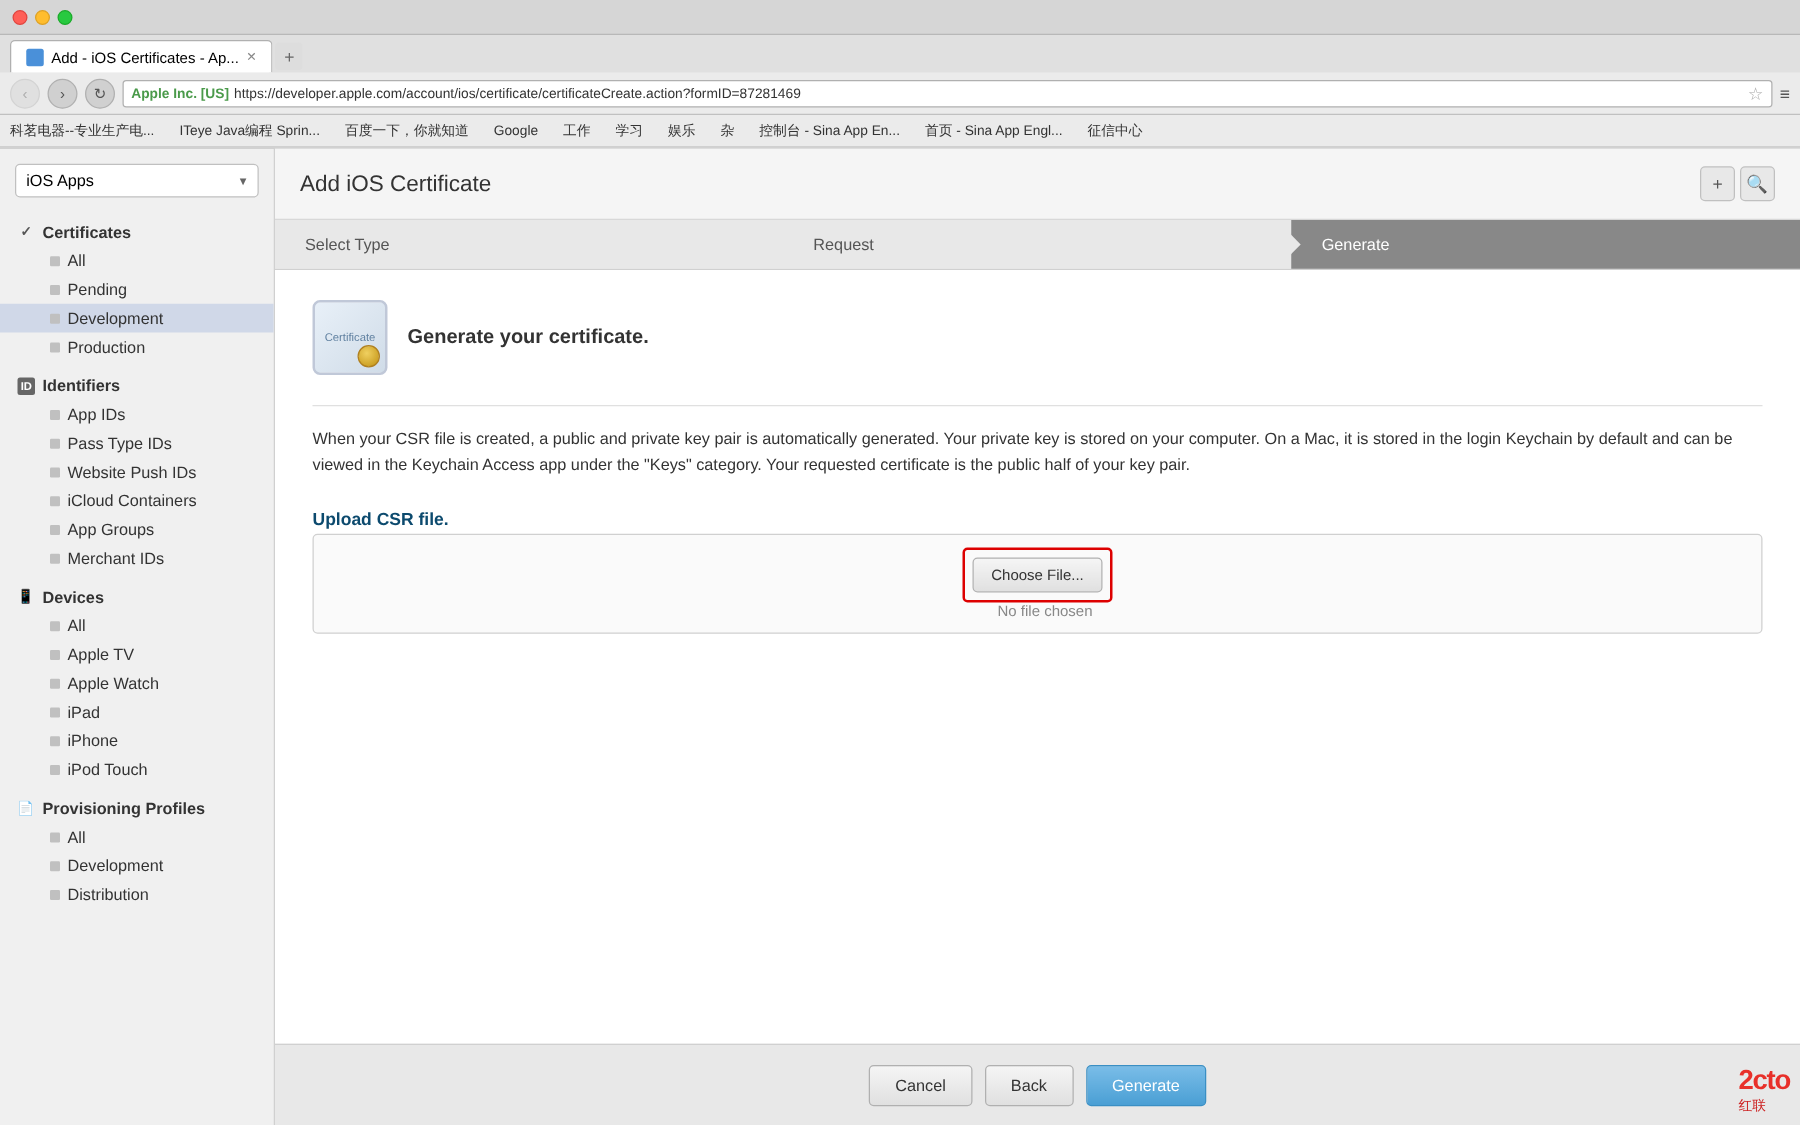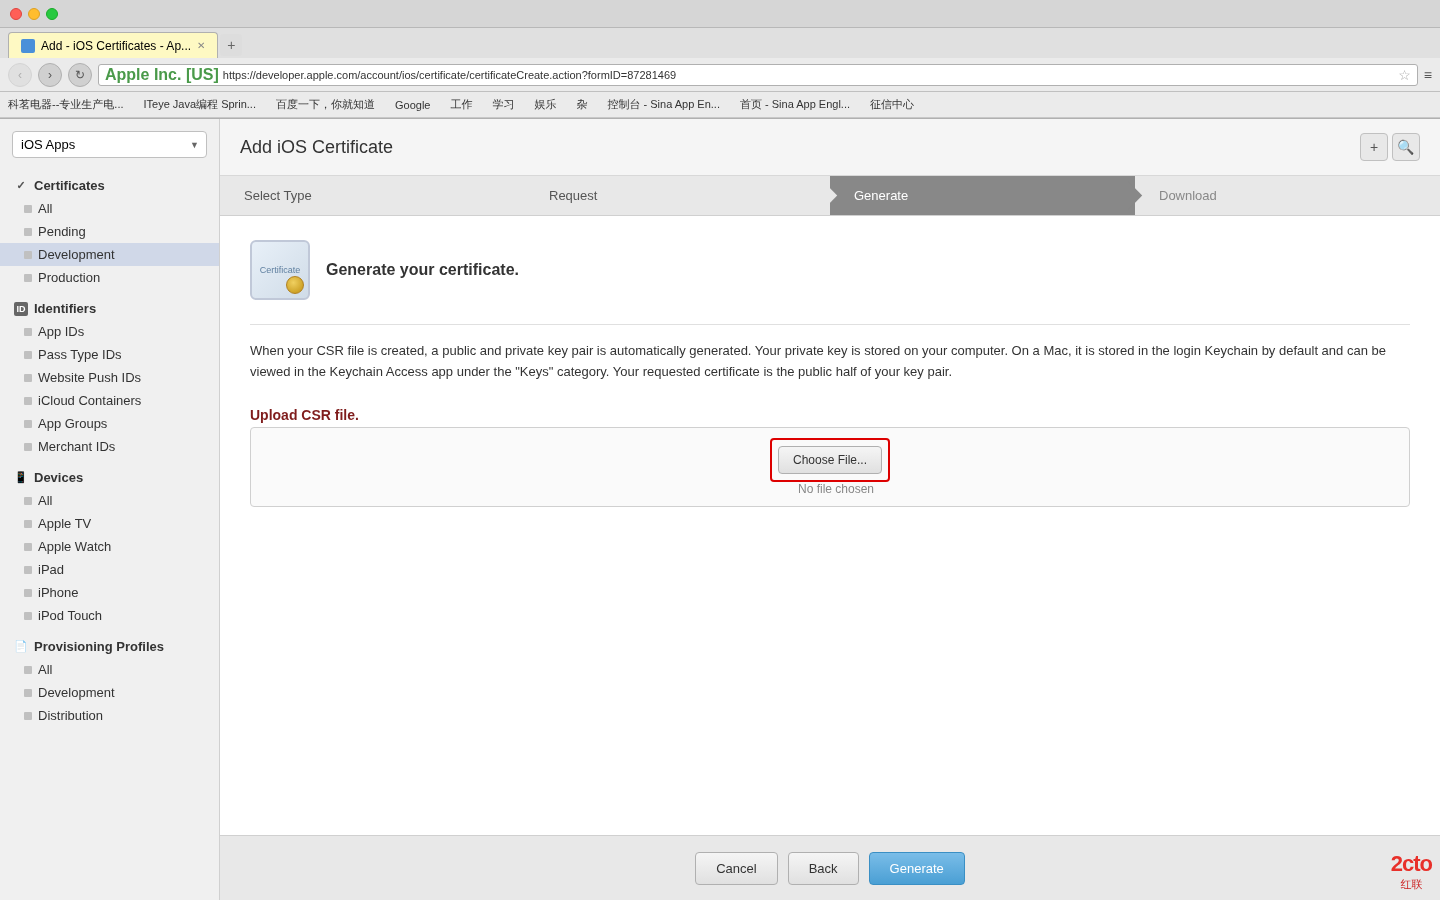--- a/index.html
+++ b/index.html
@@ -7,51 +7,51 @@
 
     
     .browser-chrome { background: #e0e0e0; border-bottom: 1px solid #b0b0b0; }
     .title-bar { background: #d6d6d6; height: 28px; display: flex; align-items: center; padding: 0 10px; gap: 6px; border-bottom: 1px solid #b8b8b8; }
     .traffic-light { width: 12px; height: 12px; border-radius: 50%; display: inline-block; }
     .tl-red { background: #ff5f57; border: 1px solid #e0443e; }
     .tl-yellow { background: #ffbd2e; border: 1px solid #dea123; }
     .tl-green { background: #28c940; border: 1px solid #1aab29; }
     .tab-bar { height: 30px; display: flex; align-items: flex-end; padding: 0 8px; gap: 2px; }
     .tab { background: #f0f0f0; border: 1px solid #b0b0b0; border-bottom: none; border-radius: 4px 4px 0 0; padding: 4px 12px; font-size: 12px; display: flex; align-items: center; gap: 6px; height: 26px; }
-    .tab.active { background: #fef9c3; }
+    .tab.active { background: #ffffff; }
     .tab-favicon { width: 14px; height: 14px; background: #4a90d9; border-radius: 2px; display: inline-block; }
     .tab-close { color: #888; font-size: 10px; cursor: pointer; }
     .new-tab-btn { width: 22px; height: 22px; background: #ddd; border-radius: 3px; display: flex; align-items: center; justify-content: center; color: #666; font-size: 14px; cursor: pointer; margin-bottom: 2px; }
 
     .nav-bar { background: #ebebeb; height: 34px; display: flex; align-items: center; padding: 0 8px; gap: 6px; border-bottom: 1px solid #c0c0c0; }
     .nav-btn { width: 24px; height: 24px; border-radius: 50%; background: #d0d0d0; border: 1px solid #b0b0b0; display: flex; align-items: center; justify-content: center; cursor: pointer; font-size: 12px; color: #555; }
     .nav-btn.disabled { opacity: 0.4; }
     .address-bar { flex: 1; height: 22px; background: #fff; border: 1px solid #b0b0b0; border-radius: 3px; display: flex; align-items: center; padding: 0 6px; font-size: 12px; gap: 4px; }
-    .address-secure { color: #4a9a4a; font-size: 16px; font-weight: 600; }
+    .address-secure { color: #4a9a4a; font-size: 11px; font-weight: 600; }
     .address-text { color: #333; font-size: 11px; overflow: hidden; white-space: nowrap; }
     .address-star { color: #aaa; margin-left: auto; font-size: 14px; }
     .address-menu { color: #555; font-size: 14px; font-weight: bold; cursor: pointer; }
 
     .bookmarks-bar { background: #ebebeb; height: 26px; display: flex; align-items: center; padding: 0 8px; gap: 20px; border-bottom: 1px solid #c8c8c8; overflow: hidden; }
     .bookmark { font-size: 11px; color: #333; cursor: pointer; white-space: nowrap; }
 
     
     .main-window { display: flex; background: #f0f0f0; height: calc(900px - 28px - 30px - 34px - 26px); }
 
     
     .sidebar { width: 220px; background: #f0f0f0; padding: 12px 0; overflow-y: auto; border-right: 1px solid #d0d0d0; flex-shrink: 0; }
     .sidebar-dropdown { margin: 0 12px 16px; }
     .sidebar-dropdown select { width: 100%; padding: 5px 8px; font-size: 13px; border: 1px solid #c0c0c0; border-radius: 4px; background: #fff; appearance: none; cursor: pointer; }
     .sidebar-dropdown .select-wrapper { position: relative; }
     .sidebar-dropdown .select-wrapper::after { content: '▼'; font-size: 9px; position: absolute; right: 8px; top: 50%; transform: translateY(-50%); pointer-events: none; color: #666; }
 
     .sidebar-section { margin-bottom: 8px; }
     .sidebar-section-header { display: flex; align-items: center; gap: 6px; padding: 4px 14px; font-size: 13px; font-weight: 700; color: #333; }
     .sidebar-section-icon { width: 14px; height: 14px; display: flex; align-items: center; justify-content: center; color: #555; font-size: 11px; }
-    .sidebar-item { display: flex; align-items: center; gap: 6px; padding: 4px 14px 4px 24px; font-size: 13px; color: #333; cursor: pointer; }
+    .sidebar-item { display: flex; align-items: center; gap: 6px; padding: 4px 14px 4px 40px; font-size: 13px; color: #333; cursor: pointer; }
     .sidebar-item.active { background: #d0d8e8; font-weight: 500; }
     .sidebar-item-dot { width: 8px; height: 8px; background: #c0c0c0; border-radius: 1px; flex-shrink: 0; }
 
     
     .content { flex: 1; display: flex; flex-direction: column; background: #fff; }
     .content-header { background: #f5f5f5; padding: 14px 20px; display: flex; align-items: center; justify-content: space-between; border-bottom: 1px solid #d8d8d8; }
     .content-title { font-size: 18px; font-weight: 300; color: #333; }
     .header-actions { display: flex; gap: 4px; }
     .header-btn { width: 28px; height: 28px; background: #e8e8e8; border: 1px solid #c0c0c0; border-radius: 4px; display: flex; align-items: center; justify-content: center; cursor: pointer; color: #555; font-size: 14px; }
 
@@ -69,40 +69,40 @@
     .content-body { flex: 1; padding: 24px 30px; overflow-y: auto; border-radius: 20px; }
     .generate-header { display: flex; align-items: center; gap: 16px; margin-bottom: 24px; }
     .cert-icon { width: 60px; height: 60px; border: 2px solid #c0c8d8; border-radius: 6px; background: linear-gradient(135deg, #e8f0f8 0%, #d0dce8 100%); display: flex; align-items: center; justify-content: center; flex-shrink: 0; font-size: 11px; color: #6080a0; text-align: center; position: relative; }
     .cert-icon-label { font-size: 9px; color: #6080a0; line-height: 1.2; }
     .cert-coin { position: absolute; bottom: 4px; right: 4px; width: 18px; height: 18px; background: radial-gradient(circle at 40% 35%, #f0d060, #c09010); border-radius: 50%; border: 1px solid #b08020; }
     .generate-title { font-size: 16px; font-weight: 700; color: #333; }
     .divider { border: none; border-top: 1px solid #e0e0e0; margin: 16px 0; }
 
     .info-text { font-size: 13px; color: #333; line-height: 1.6; margin-bottom: 24px; }
 
-    .upload-section-title { font-size: 14px; font-weight: 700; color: #7f1d1d; margin-bottom: 4px; }
+    .upload-section-title { font-size: 14px; font-weight: 700; color: #0c4a6e; margin-bottom: 4px; }
     .upload-section-desc { font-size: 13px; color: #555; margin-bottom: 16px; }
     .cert-link { color: #5a9fd4; text-decoration: none; }
 
     .file-upload-area { display: flex; align-items: center; border: 1px solid #d0d0d0; border-radius: 4px; padding: 10px; background: #fafafa; flex-direction: column; }
     .file-upload-highlight { border: 2px solid #d00; border-radius: 4px; padding: 6px; }
     .choose-file-btn { padding: 6px 14px; background: linear-gradient(180deg, #f5f5f5 0%, #e0e0e0 100%); border: 1px solid #b0b0b0; border-radius: 4px; font-size: 12px; color: #333; cursor: pointer; }
     .file-name-display { margin-left: 12px; font-size: 12px; color: #888; flex: 1; }
 
     
     .content-footer { background: #e8e8e8; padding: 16px 30px; display: flex; justify-content: center; gap: 10px; border-top: 1px solid #d0d0d0; }
     .footer-btn { padding: 8px 20px; border-radius: 4px; font-size: 13px; cursor: pointer; border: 1px solid #b0b0b0; }
     .footer-btn.cancel { background: linear-gradient(180deg, #f5f5f5 0%, #e0e0e0 100%); color: #333; }
     .footer-btn.back { background: linear-gradient(180deg, #f5f5f5 0%, #e0e0e0 100%); color: #333; }
     .footer-btn.generate { background: linear-gradient(180deg, #7abde8 0%, #4a9fd4 100%); color: #fff; border-color: #3a8fc4; }
 
     
     .watermark { position: fixed; bottom: 8px; right: 8px; z-index: 100; }
     .watermark-text { font-size: 22px; font-weight: 900; color: #e8302a; font-family: Arial Black, sans-serif; letter-spacing: -1px; }
-    .watermark-sub { font-size: 11px; color: #cc2020; display: block; text-align: center; }
+    .watermark-sub { font-size: 11px; color: #cc2020; display: block; text-align: left; }
   </style>
 </head>
 <body>
 
 <div class="browser-chrome">
   <div class="title-bar">
     <span class="traffic-light tl-red"></span>
     <span class="traffic-light tl-yellow"></span>
     <span class="traffic-light tl-green"></span>
   </div>
@@ -273,23 +273,20 @@
     <div class="steps-bar">
       <div class="step completed">
         <span class="step-label">Select Type</span>
       </div>
       <div class="step completed">
         <span class="step-label">Request</span>
       </div>
       <div class="step active">
         <span class="step-label">Generate</span>
       </div>
-      <div class="step">
-        <span class="step-label">Download</span>
-      </div>
     </div>
 
     <div class="content-body">
 
       <div class="generate-header">
         <div class="cert-icon">
           <span class="cert-icon-label">Certificate</span>
           <div class="cert-coin"></div>
         </div>
         <span class="generate-title">Generate your certificate.</span>

